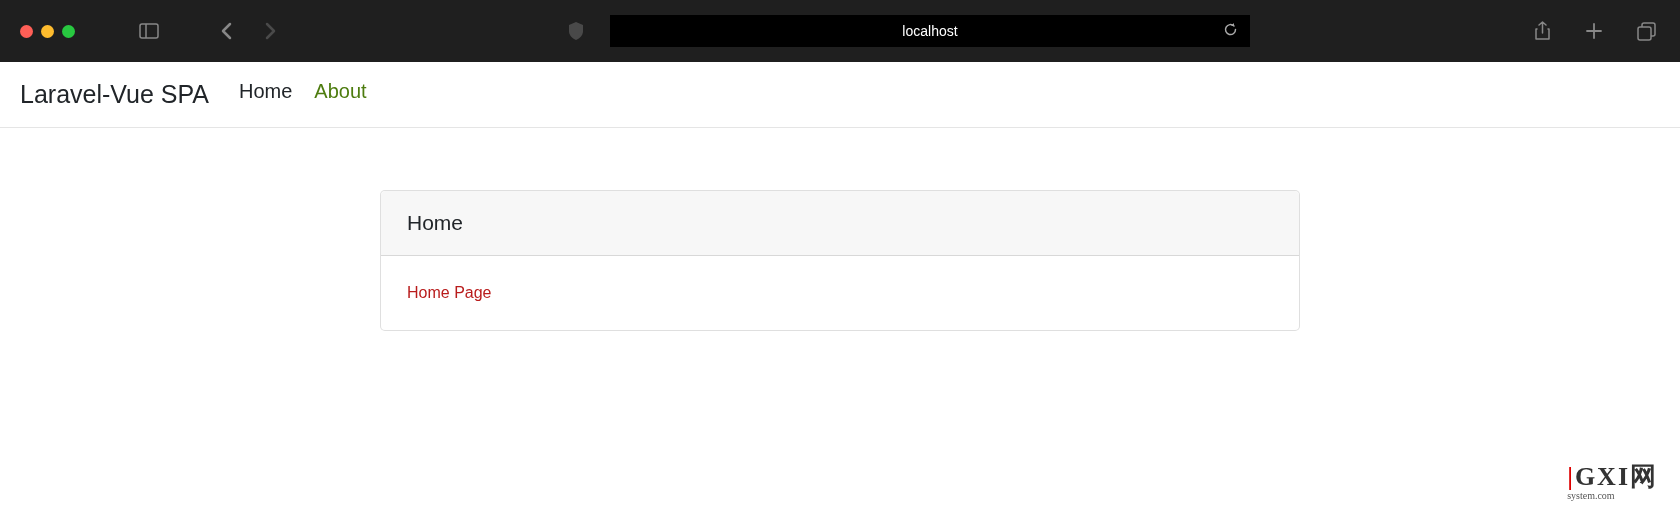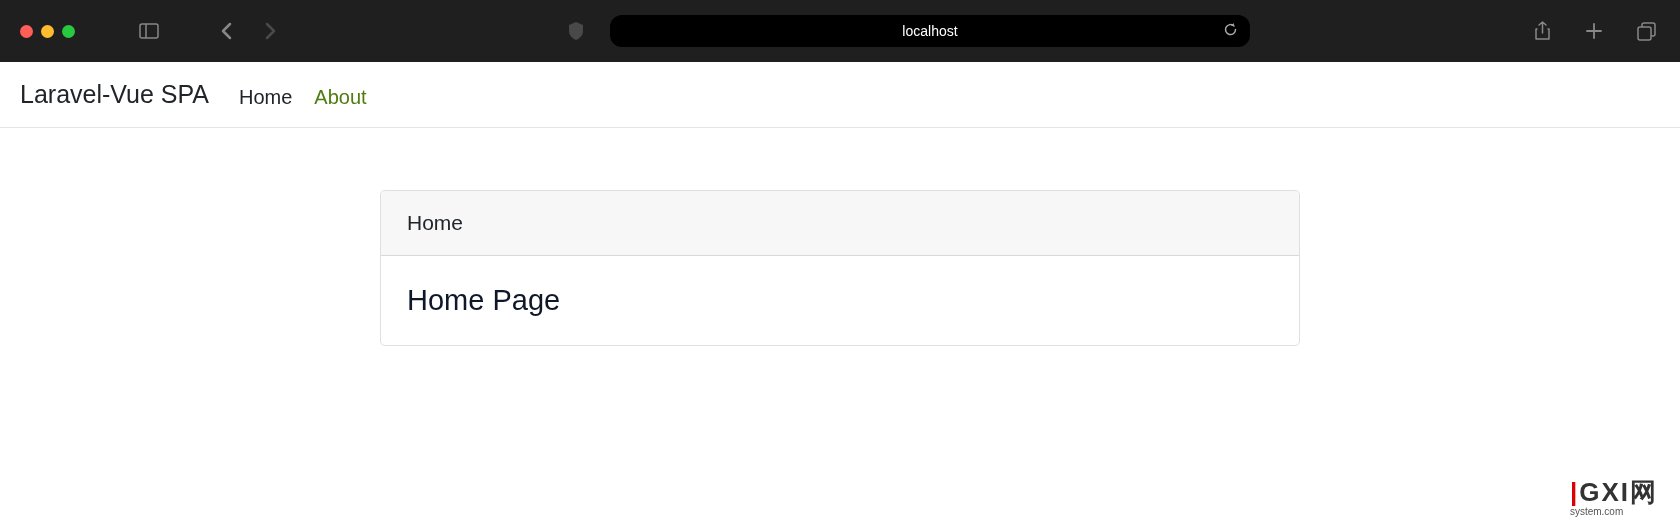--- a/index.html
+++ b/index.html
@@ -65,21 +65,21 @@
       align-items: center;
       gap: 20px;
     }
     
     .shield-icon {
       color: #666;
     }
     
     .address-bar {
       background: #000;
-      border-radius: 12px;
+      border-radius: 0;
       height: 32px;
       width: 640px;
       display: flex;
       align-items: center;
       justify-content: center;
       color: #fff;
       font-size: 14px;
       position: relative;
     }
     
@@ -94,21 +94,21 @@
       gap: 24px;
       align-items: center;
     }
     
     
     .navbar {
       background: #fff;
       border-bottom: 1px solid #e5e5e5;
       padding: 18px 20px;
       display: flex;
-      align-items: flex-end;
+      align-items: flex-start;
       gap: 30px;
     }
     
     .navbar-brand {
       font-size: 25px;
       color: #212529;
       font-weight: 400;
     }
     
     .nav-links {
@@ -142,30 +142,30 @@
       background: #f7f7f7;
       border-bottom: 1px solid rgba(0,0,0,.125);
       padding: 20px 26px;
       font-size: 21px;
       color: #212529;
       border-radius: 5px 5px 0 0;
     }
     
     .card-body {
       padding: 28px 26px;
-      font-size: 29px;
-      color: #0f172a;
+      font-size: 16px;
+      color: #b91c1c;
     }
     
     
     .watermark {
       position: absolute;
-      bottom: 14px;
+      bottom: 30px;
       right: 22px;
-      font-family: Liberation Sans, sans-serif;
+      font-family: Liberation Serif, serif;
       color: #333;
     }
     .watermark .red-bar {
       color: #d00;
       font-weight: bold;
     }
     .watermark .main {
       font-size: 26px;
       font-weight: bold;
       letter-spacing: 2px;

